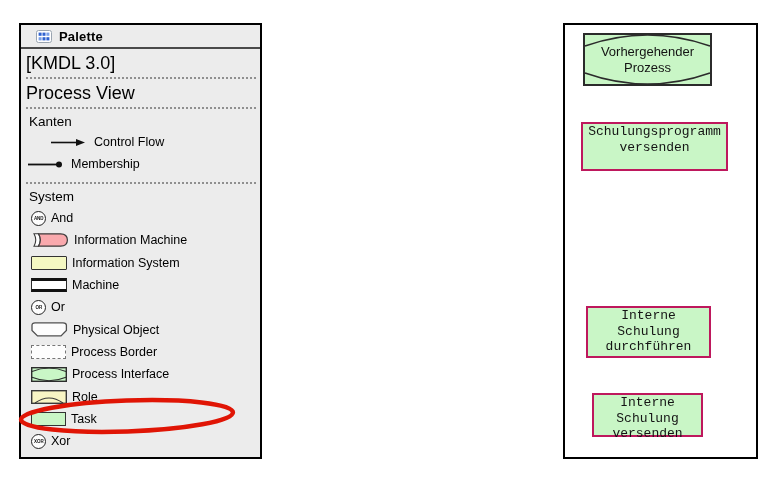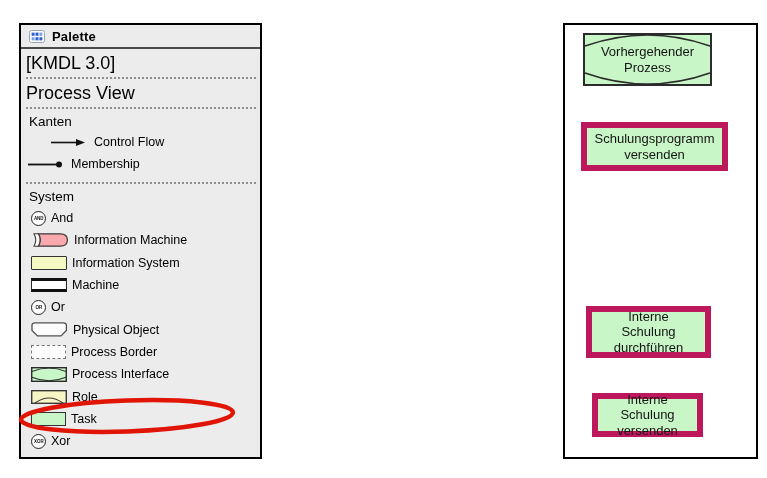--- a/index.html
+++ b/index.html
@@ -4,21 +4,21 @@
 <style>
   * { margin:0; padding:0; box-sizing:border-box; }
   html,body { width:767px; height:478px; background:#ffffff; overflow:hidden;
               font-family:"Liberation Sans", sans-serif; color:#000; }
   .stage { position:relative; width:767px; height:478px; background:#fff; }
 
   
   .palette { position:absolute; left:19px; top:23px; width:243px; height:436px;
              background:#ececec; border:2px solid #000; }
   .palette-titlebar { height:24px; border-bottom:2px solid #4a4a4a;
-                      display:flex; align-items:center; padding-left:8px; }
+                      display:flex; align-items:center; padding-left:15px; }
   .palette-title { font-size:13px; font-weight:700; margin-left:7px; letter-spacing:.2px; }
   .palette-body { position:relative; }
 
   .drawer-header { font-size:18px; font-weight:400; line-height:16px; padding-left:5px; }
   .group-header  { font-size:13.5px; font-weight:400; line-height:16px; padding-left:8px; }
   .dotsep { border-top:2px dotted #8f8f8f; margin-left:5px; margin-right:4px; height:0; }
 
   .mt6{margin-top:6px;} .mt5{margin-top:5px;} .mt7{margin-top:7px;}
   .mt1{margin-top:1px;margin-left:23px;} .mt2{margin-top:2px;}
 
@@ -44,23 +44,23 @@
               border-radius:1px; }
   .task-box-ic { width:35px; height:14px; background:#c9f6c6; border:1.5px solid #333; }
 
   
   .overlay { position:absolute; left:0; top:0; width:767px; height:478px;
              pointer-events:none; }
 
   
   .canvas { position:absolute; left:563px; top:23px; width:195px; height:436px;
             background:#fff; border:2px solid #000; }
-  .cnode-task { position:absolute; background:#c9f6c6; border:6px solid #be185d;
-                display:flex; flex-direction:column; align-items:center; justify-content:center;
-                text-align:center; }
+  .cnode-task { position:absolute; background:#c9f6c6; border:2px solid #be185d;
+                display:flex; flex-direction:column; align-items:center; justify-content:flex-start;
+                text-align:center;font-family:Liberation Mono, monospace; }
   .cnode-task span, .cnode-pi span { font-size:13px; line-height:15.5px; color:#141414; }
   .cnode-pi { position:absolute; }
   .cnode-pi svg { position:absolute; left:0; top:0; }
   .cnode-pi .pi-label { position:absolute; left:0; top:0; right:0; bottom:0;
                         display:flex; flex-direction:column; align-items:center;
                         justify-content:center; text-align:center; }
 </style>
 </head>
 <body>
 

